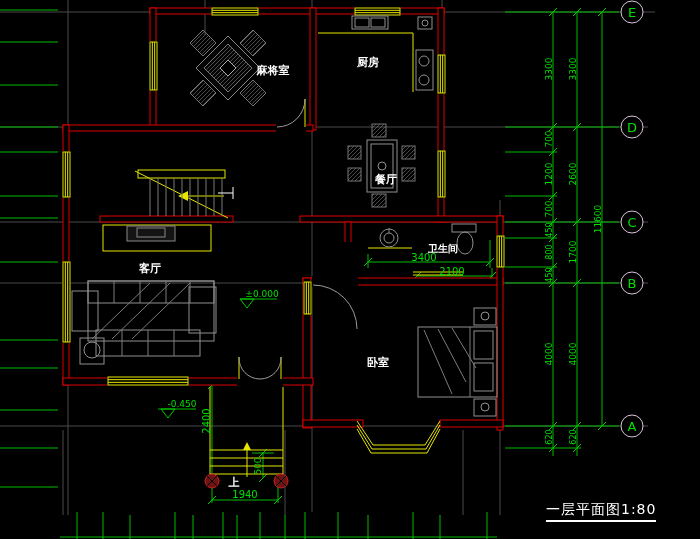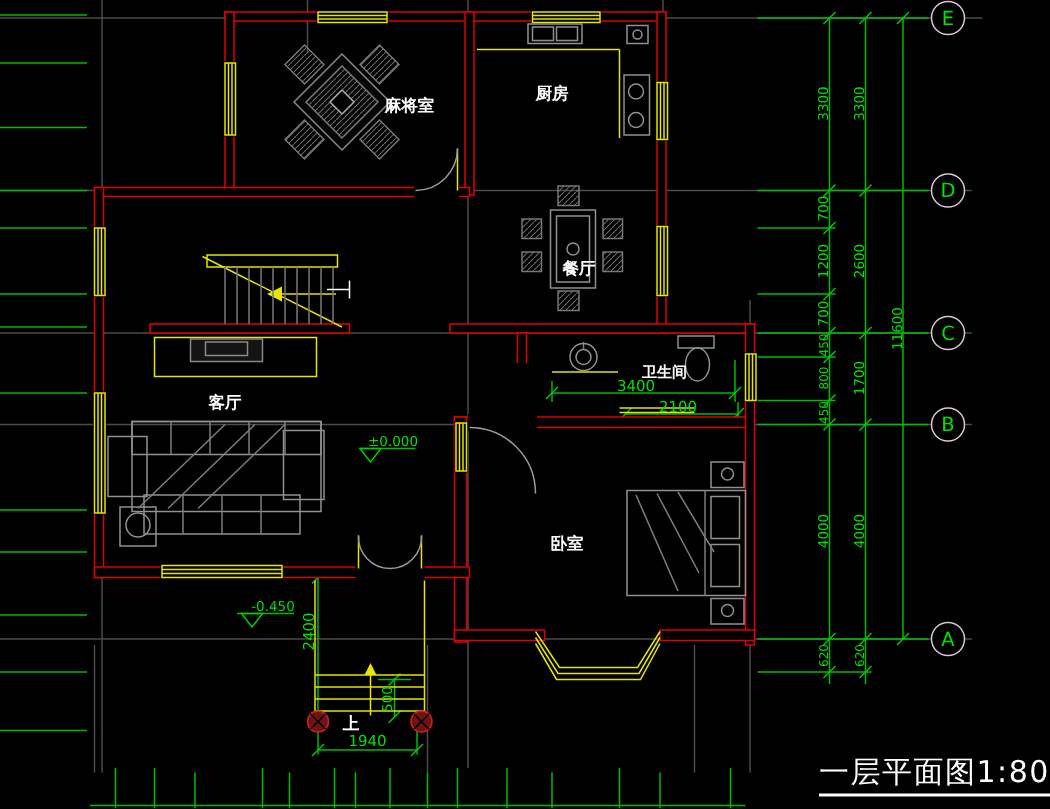--- a/index.html
+++ b/index.html
@@ -1,19 +1,19 @@
 <!DOCTYPE html>
 <html><head>
 <meta charset="utf-8">
 <style>
   html,body{margin:0;padding:0;background:#000;}
   #stage{position:relative;width:700px;height:539px;background:#000;overflow:hidden;
          font-family:"DejaVu Sans","Liberation Sans",sans-serif;}
   #plan{position:absolute;left:0;top:0;}
-  #title-block{position:absolute;left:546px;top:501px;color:#fff;font-size:20px;
+  #title-block{position:absolute;left:546px;top:501px;color:#fff;font-size:14px;
                letter-spacing:1px;border-bottom:2px solid #fff;padding-bottom:1px;white-space:nowrap;}
 </style>
 </head>
 <body>
 <div id="stage">
 
 <svg id="plan" width="700" height="539" viewBox="0 0 700 539">
   <defs>
     <pattern id="ht" width="4" height="4" patternUnits="userSpaceOnUse">
       <path d="M0 4 L4 0" stroke="#6a6a6a" stroke-width="0.7"></path>

